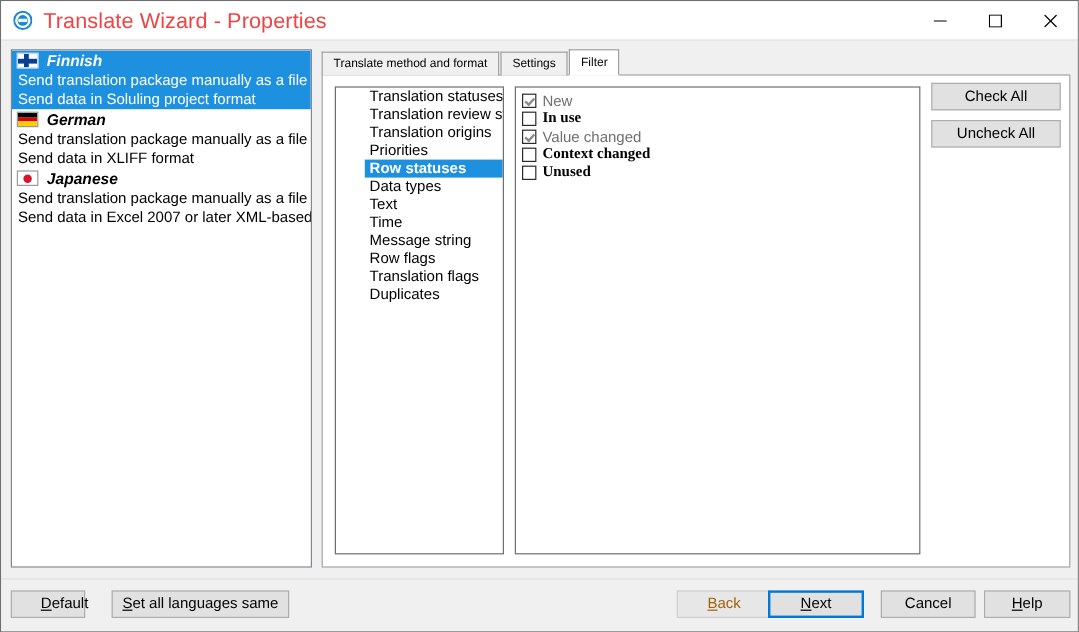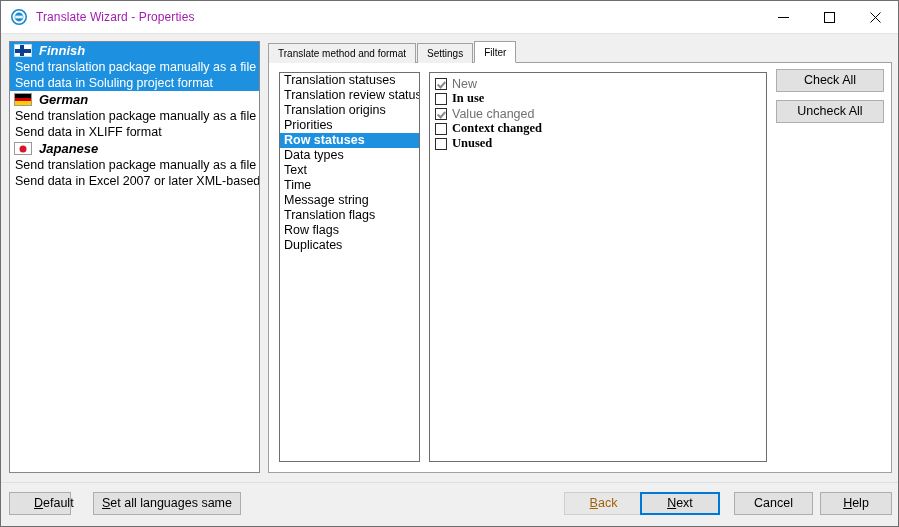--- a/index.html
+++ b/index.html
@@ -39,22 +39,22 @@
   .title-icon {
     width: 16px;
     height: 16px;
     margin-left: 10px;
     margin-right: 9px;
     flex: 0 0 auto;
     position: relative;
   }
   .title-icon svg { display: block; }
   .title-text {
-    font-size: 12px;
-    color: #a21caf;
+    font-size: 18px;
+    color: #ef4444;
     letter-spacing: 0.1px;
     white-space: nowrap;
   }
   .win-controls {
     position: absolute;
     right: 0;
     top: 0;
     height: 32px;
     display: flex;
   }
@@ -190,20 +190,21 @@
   .cat-list {
     position: absolute;
     left: 10px;
     top: 9px;
     width: 141px;
     height: 390px;
     box-sizing: border-box;
     background: #ffffff;
     border: 1px solid #6e6e6e;
     overflow: hidden;
+    padding-left: 24px;
   }
   .cat-item {
     height: 15px;
     line-height: 15px;
     padding-left: 4px;
     font-size: 12.5px;
     white-space: nowrap;
   }
   .cat-item.selected {
     background: #1e90e0;
@@ -386,22 +387,22 @@
         <div class="cat-list">
           <div class="cat-item">Translation statuses</div>
           <div class="cat-item">Translation review statuses</div>
           <div class="cat-item">Translation origins</div>
           <div class="cat-item">Priorities</div>
           <div class="cat-item selected">Row statuses</div>
           <div class="cat-item">Data types</div>
           <div class="cat-item">Text</div>
           <div class="cat-item">Time</div>
           <div class="cat-item">Message string</div>
+          <div class="cat-item">Row flags</div>
           <div class="cat-item">Translation flags</div>
-          <div class="cat-item">Row flags</div>
           <div class="cat-item">Duplicates</div>
         </div>
 
         <div class="opt-list">
           <div class="opt-item dim">
             <span class="cb checked"></span>
             <span class="opt-label">New</span>
           </div>
           <div class="opt-item bold">
             <span class="cb"></span>

